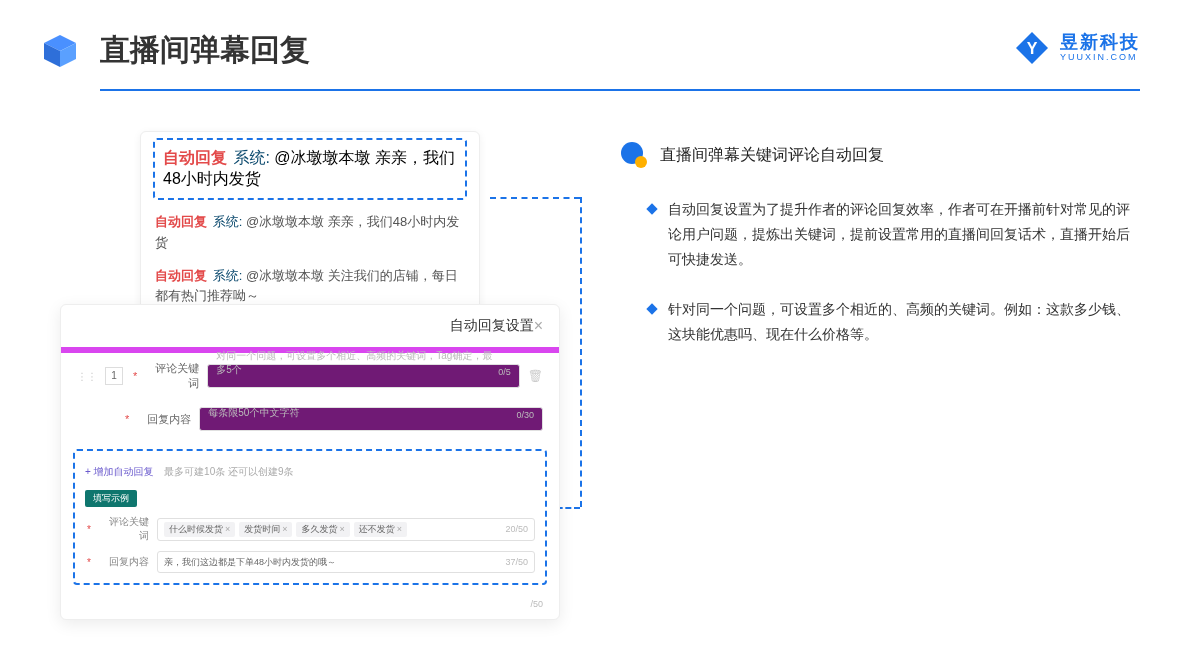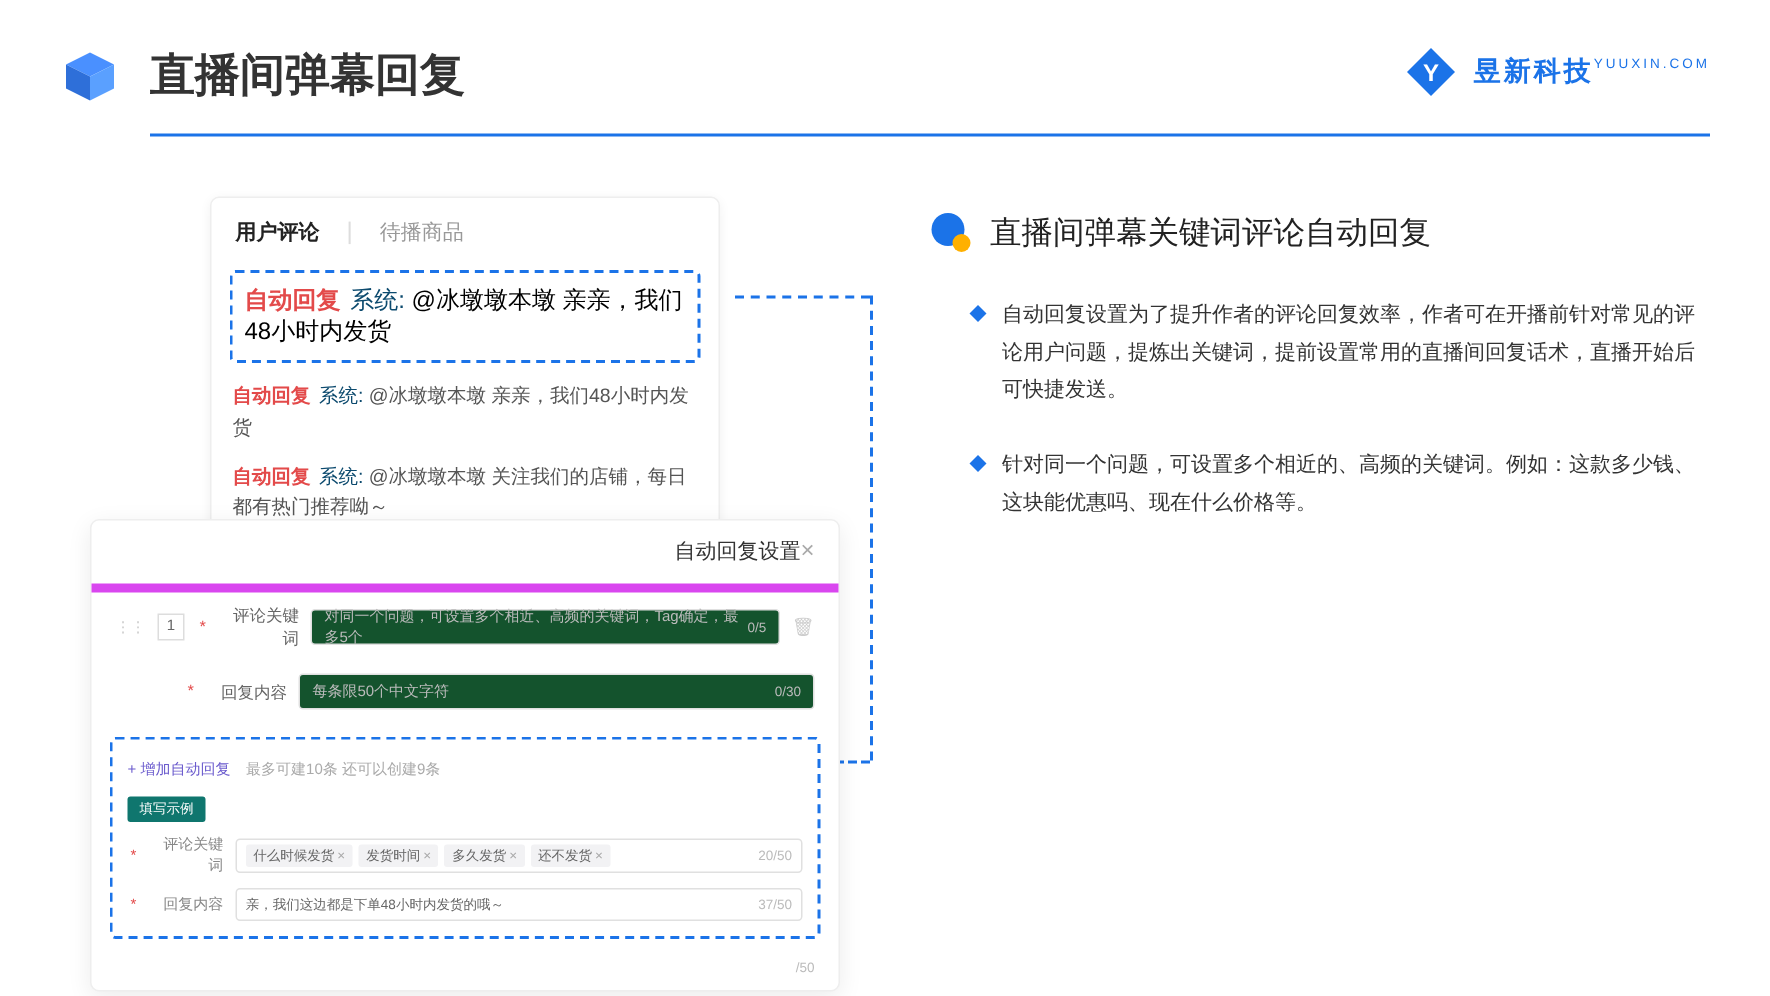--- a/index.html
+++ b/index.html
@@ -2,21 +2,21 @@
 <html><head>
 <meta charset="utf-8">
 <style>
 *{margin:0;padding:0;box-sizing:border-box;font-family:"Microsoft YaHei","PingFang SC",sans-serif}
 body{width:1180px;height:664px;background:#fff;position:relative;overflow:hidden}
 .page-header{display:flex;align-items:center;padding:30px 40px 0 40px}
 .cube-icon{width:40px;height:40px;margin-right:20px}
 .page-title{font-size:30px;font-weight:600;color:#333}
 .brand{position:absolute;top:30px;right:40px;display:flex;align-items:center}
 .brand-logo{width:36px;height:36px;margin-right:10px}
-.brand-text{display:flex;line-height:1.1}
+.brand-text{display:flex;flex-direction:column;line-height:1.1}
 .brand-cn{color:#1b73e8;font-size:18px;font-weight:600;letter-spacing:2px}
 .brand-en{color:#1b73e8;font-size:9px;letter-spacing:2px}
 .hr-line{height:2px;background:#1b73e8;margin:18px 40px 0 100px}
 .content{display:flex;padding:40px 40px 0 60px;gap:60px}
 .left-col{flex:0 0 500px;position:relative}
 .right-col{flex:1;padding-top:10px}
 .card-comments{width:340px;background:#fff;border:1px solid #eee;border-radius:6px;box-shadow:0 2px 8px rgba(0,0,0,.06);margin-left:80px;position:relative;z-index:2}
 .tab-row{display:flex;align-items:center;padding:14px 16px 10px}
 .tab{font-size:14px;color:#999;margin-right:18px}
 .tab.active{color:#222;font-weight:600}
@@ -26,41 +26,41 @@
 .tag-auto{color:#e34a4a;font-weight:600;margin-right:2px}
 .sys-gray{color:#0c4a6e}
 .card-settings{width:500px;background:#fff;border:1px solid #eee;border-radius:6px;box-shadow:0 4px 16px rgba(0,0,0,.08);position:relative;margin-top:-10px;z-index:3}
 .settings-header{padding:12px 16px;font-size:14px;color:#333;border-bottom:6px solid #d946ef;display:flex;justify-content:flex-end;align-items:center}
 .close-x{color:#aaa;font-size:16px;cursor:pointer}
 .form-row{display:flex;align-items:center;padding:8px 16px;gap:8px;font-size:11px}
 .drag-dots{color:#ccc;font-size:10px}
 .row-num{width:18px;height:18px;border:1px solid #ddd;text-align:center;line-height:16px;font-size:10px;color:#666}
 .req-star{color:#e34a4a;margin:0 2px}
 .row-label{color:#666;font-size:11px;width:52px;text-align:right}
-.row-input{flex:1;height:24px;border:1px solid #e0e0e0;border-radius:3px;padding:0 8px;font-size:10px;color:#bbb;display:flex;align-items:center;justify-content:space-between;background:#14532d}
+.row-input{flex:1;height:24px;border:1px solid #e0e0e0;border-radius:3px;padding:10px 8px;font-size:10px;color:#bbb;display:flex;align-items:flex-end;justify-content:space-between;background:#701a75}
 .row-input .ph{color:#bbb}
 .row-input .cnt{color:#bbb;font-size:9px}
 .trash{color:#ccc;font-size:12px}
 .dash-area{margin:10px 12px 14px;border:2px dashed #1b73e8;border-radius:4px;padding:10px 10px}
 .add-link{color:#6a5acd;font-size:10px}
 .hint-gray{color:#aaa;font-size:10px;margin-left:6px}
 .pill-row{margin-top:8px}
 .pill-purple{display:inline-block;background:#0f766e;color:#fff;font-size:9px;padding:2px 8px;border-radius:2px}
 .sub-row{display:flex;align-items:center;gap:8px;margin-top:8px;font-size:10px}
 .sub-label{color:#888;width:48px;text-align:right}
 .chip-box{flex:1;border:1px solid #e0e0e0;border-radius:3px;padding:3px 6px;display:flex;align-items:center;gap:4px;flex-wrap:wrap;min-height:22px;justify-content:space-between}
 .chips{display:flex;gap:4px;flex-wrap:wrap}
 .chip{background:#f2f2f4;color:#666;font-size:9px;padding:1px 5px;border-radius:2px}
 .chip .x{color:#aaa;margin-left:2px}
 .mini-cnt{color:#bbb;font-size:9px}
 .conn-h{position:absolute;height:0;border-top:2px dashed #1b73e8}
 .conn-v{position:absolute;width:0;border-left:2px dashed #1b73e8}
 .rt-heading{display:flex;align-items:center;margin-bottom:28px}
 .bubble-icon{width:28px;height:28px;margin-right:12px}
-.rt-title{font-size:21px;color:#222;font-weight:500}
+.rt-title{font-size:16px;color:#222;font-weight:500}
 .bullet-item{display:flex;margin-bottom:24px;font-size:14px;line-height:1.8;color:#333;padding-left:28px}
 .diamond{width:8px;height:8px;background:#1b73e8;transform:rotate(45deg);margin-top:8px;margin-right:12px;flex-shrink:0}
 .bullet-text{flex:1}
 </style>
 </head>
 <body>
 
 <div class="page-header">
   <svg class="cube-icon" viewBox="0 0 40 40">
       <polygon points="20,4 36,12 20,20 4,12" fill="#4a90ff"></polygon>
@@ -77,25 +77,20 @@
   <div class="brand-text">
     <span class="brand-cn">昱新科技</span>
     <span class="brand-en">YUUXIN.COM</span>
   </div>
 </div>
 <div class="hr-line"></div>
 
 <div class="content">
   <div class="left-col">
     <div class="card-comments">
-      <div class="tab-row">
-        <span class="tab active">用户评论</span>
-        <span class="tab-sep">|</span>
-        <span class="tab">待播商品</span>
-      </div>
       <div class="highlight-box">
         <span class="tag-auto">自动回复</span>
         <span class="sys-gray">系统:</span>
         <span>@冰墩墩本墩 亲亲，我们48小时内发货</span>
       </div>
       <div class="comment-line">
         <span class="tag-auto">自动回复</span>
         <span class="sys-gray">系统:</span>
         <span>@冰墩墩本墩 亲亲，我们48小时内发货</span>
       </div>

